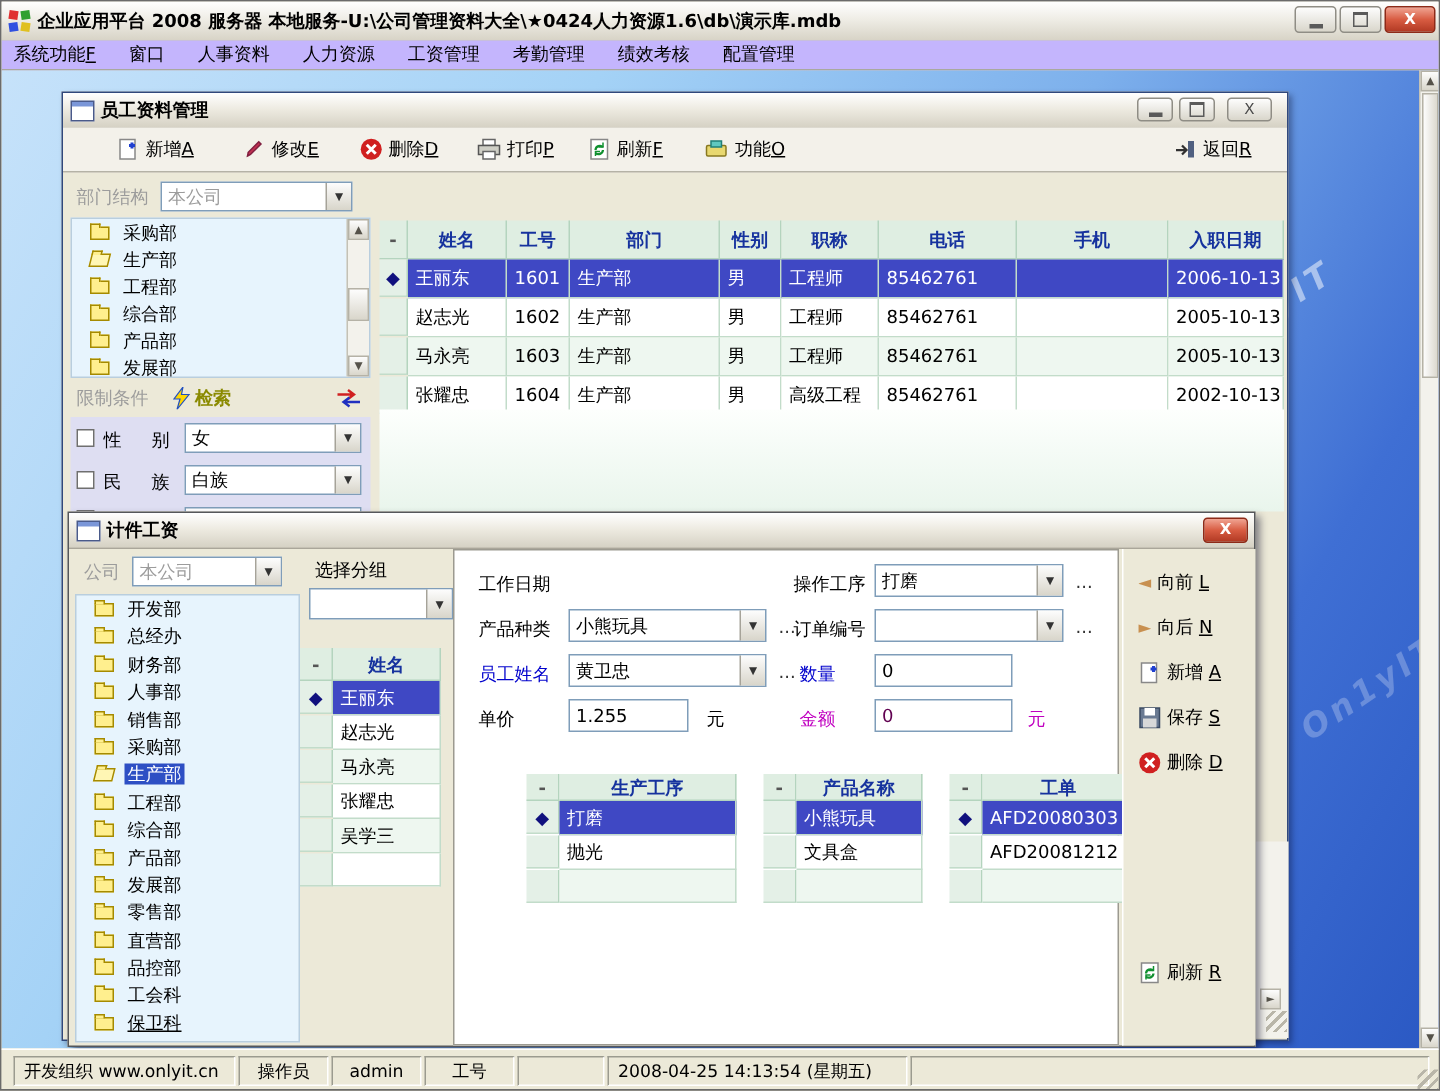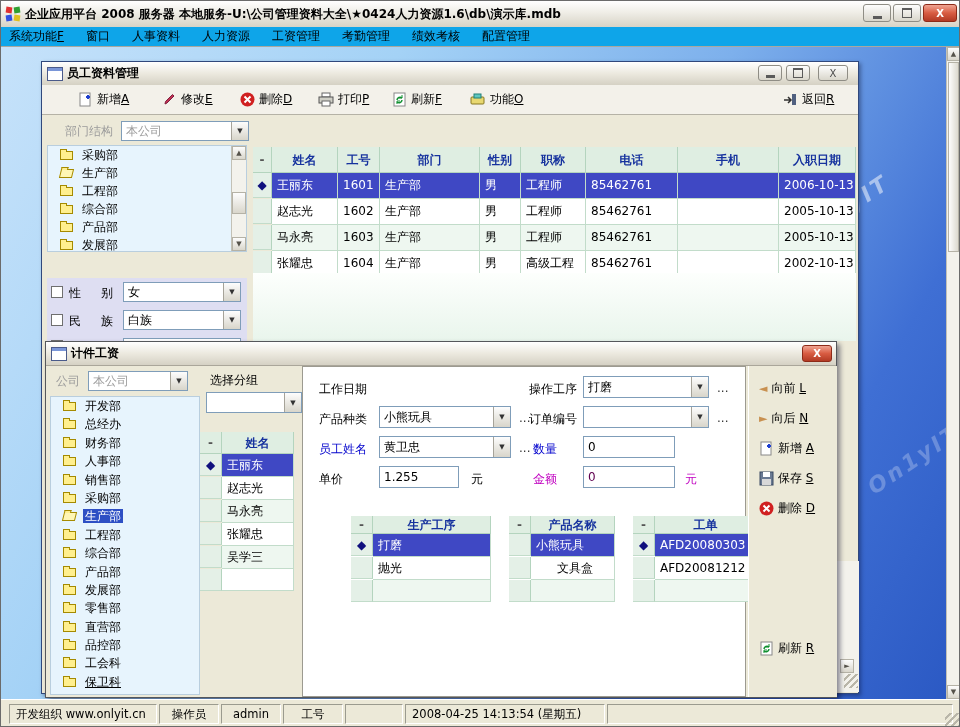--- a/index.html
+++ b/index.html
@@ -11,21 +11,21 @@
   .titlebar{left:0;top:0;width:960px;height:26px;
     background:linear-gradient(#ffffff,#efede6 45%,#d7d3c6);
     border-bottom:1px solid #b7b3a6;display:flex;align-items:center;}
   .titlebar .ttext{font-weight:bold;margin-left:4px;white-space:nowrap;}
   .winbtn{height:18px;border:1px solid #8f8d85;border-radius:3px;
     background:linear-gradient(#fdfdfd,#d9d6cb);display:flex;align-items:center;justify-content:center;
     color:#4a4a4a;font-size:10px;box-sizing:border-box;}
   .winbtn.red{background:linear-gradient(#f0a492,#d85c42 50%,#b23a24);color:#fff;font-weight:bold;border-color:#8d2a18;}
   .glyph-min{display:block;width:9px;height:3px;background:#5a5a5a;margin-top:8px;}
   .glyph-restore{display:block;width:8px;height:7px;border:1px solid #5a5a5a;border-top-width:2px;}
-  .menubar{left:0;top:26px;width:960px;height:20px;background:#0ea5e9;border-bottom:1px solid #a9a89f;
+  .menubar{left:0;top:26px;width:960px;height:20px;background:#c4b5fd;border-bottom:1px solid #a9a89f;
     display:flex;align-items:center;padding-left:8px;box-sizing:border-box;}
   .mi{margin-right:22px;white-space:nowrap;}
   .u{text-decoration:underline;}
   
   .mdi{left:0;top:46px;width:960px;height:652px;
     background:linear-gradient(120deg,#c6e2fa 0%,#a4d2f6 30%,#7db0ec 55%,#3f6fd4 80%,#2a58c3 100%);overflow:hidden;}
   .wm{position:absolute;color:rgba(255,255,255,.5);font-weight:bold;font-style:italic;
     font-size:22px;letter-spacing:3px;transform:rotate(-34deg);white-space:nowrap;}
   .vsb{left:945px;top:46px;width:13px;height:652px;background:#f3f2ec;border-left:1px solid #c3c1b6;}
   .sbbtn{position:absolute;left:0;width:13px;height:14px;background:linear-gradient(#fdfdfd,#d9d6cb);
@@ -215,41 +215,54 @@
               <path d="M2 8 h7 M6 5 l3 3 -3 3" stroke="#303030" fill="none" stroke-width="1.5"></path>
               <rect x="10" y="2" width="4" height="11" fill="#506080"></rect>
             </svg>
           </span>
         <span>返回</span>
           <span class="u">R</span>
         </span>
     </div>
   </div>
 
-  <div class="abs" style="left:46px;top:118px;width:200px;height:24px;display:flex;align-items:center;margin-left:14px;">
+  <div class="abs" style="left:46px;top:118px;width:200px;height:24px;display:flex;align-items:center;">
     <span class="graylab" style="margin-left:4px;">部门结构</span>
     <span class="combo" style="margin-left:8px;width:128px;height:20px;">
       <span class="val graylab">本公司</span>
       <span class="dbtn">▼</span>
     </span>
   </div>
   <div class="abs" style="left:46px;top:144px;width:200px;height:107px;background:#e7f4fd;border:1px solid #b9cede;box-sizing:border-box;">
     <div class="treeitem"><span class="folder"></span><span class="lbl">采购部</span></div>
     <div class="treeitem"><span class="folder open"></span><span class="lbl">生产部</span></div>
     <div class="treeitem"><span class="folder"></span><span class="lbl">工程部</span></div>
     <div class="treeitem"><span class="folder"></span><span class="lbl">综合部</span></div>
     <div class="treeitem"><span class="folder"></span><span class="lbl">产品部</span></div>
     <div class="treeitem"><span class="folder"></span><span class="lbl">发展部</span></div>
     <div class="abs" style="right:0;top:0;width:14px;height:100%;background:#f3f2ec;border-left:1px solid #c3c1b6;">
       <span class="sbbtn" style="top:0;width:14px;">▲</span>
       <span class="sbbtn" style="top:46px;width:14px;height:22px;line-height:20px;"></span>
       <span class="sbbtn" style="bottom:0;width:14px;">▼</span>
     </div>
   </div>
 
+  <div class="abs" style="left:46px;top:252px;width:200px;height:24px;display:flex;align-items:center;">
+    <span class="graylab" style="margin-left:4px;">限制条件</span>
+    <span style="margin-left:16px;display:inline-flex;align-items:center;">
+      <svg width="12" height="15">
+          <polygon points="7,0 1,8 5,8 3,15 11,5 6,5" fill="#ffd700" stroke="#2050c0" stroke-width="0.8"></polygon>
+        </svg>
+      <span class="olive" style="margin-left:3px;">检索</span>
+    </span>
+    <svg width="17" height="13" style="margin-left:auto;margin-right:6px;">
+      <path d="M1 4 h10 M8 1 l4 3 -4 3" stroke="#d02020" fill="none" stroke-width="1.6"></path>
+      <path d="M16 9 h-10 M9 6 l-4 3 4 3" stroke="#2030c0" fill="none" stroke-width="1.6"></path>
+    </svg>
+  </div>
 
   <div class="abs" style="left:46px;top:277px;width:200px;height:63px;background:#dedef2;overflow:hidden;">
     <span class="abs chk" style="left:4px;top:8px;"></span>
     <span class="abs" style="left:22px;top:7px;">性</span>
     <span class="abs" style="left:54px;top:7px;">别</span>
     <span class="combo abs" style="left:76px;top:4px;width:118px;height:20px;">
       <span class="val">女</span>
         <span class="dbtn">▼</span>
       </span>
     <span class="abs chk" style="left:4px;top:36px;"></span>
@@ -430,21 +443,21 @@
         <div class="cell" style="line-height:22px;">抛光</div>
         <div class="mkr" style="height:22px;"></div>
         <div class="cell alt" style="line-height:22px;"></div>
       </div>
       <div class="abs grid" style="left:206px;top:149px;width:107px;grid-template-columns:22px 84px;">
         <div class="hcell" style="height:18px;line-height:18px;color:#555;">-</div>
         <div class="hcell" style="height:18px;line-height:18px;">产品名称</div>
         <div class="mkr" style="height:22px;"></div>
         <div class="cell selc" style="line-height:22px;">小熊玩具</div>
         <div class="mkr" style="height:22px;"></div>
-        <div class="cell" style="line-height:22px;text-align:center;">文具盒</div>
+        <div class="cell" style="line-height:22px;">文具盒</div>
         <div class="mkr" style="height:22px;"></div>
         <div class="cell alt" style="line-height:22px;"></div>
       </div>
       <div class="abs grid" style="left:330px;top:149px;width:125px;grid-template-columns:22px 102px;">
         <div class="hcell" style="height:18px;line-height:18px;color:#555;">-</div>
         <div class="hcell" style="height:18px;line-height:18px;">工单</div>
         <div class="mkr" style="height:22px;line-height:22px;">◆</div>
         <div class="cell selc" style="line-height:22px;">AFD20080303</div>
         <div class="mkr" style="height:22px;"></div>
         <div class="cell" style="line-height:22px;">AFD20081212</div>

